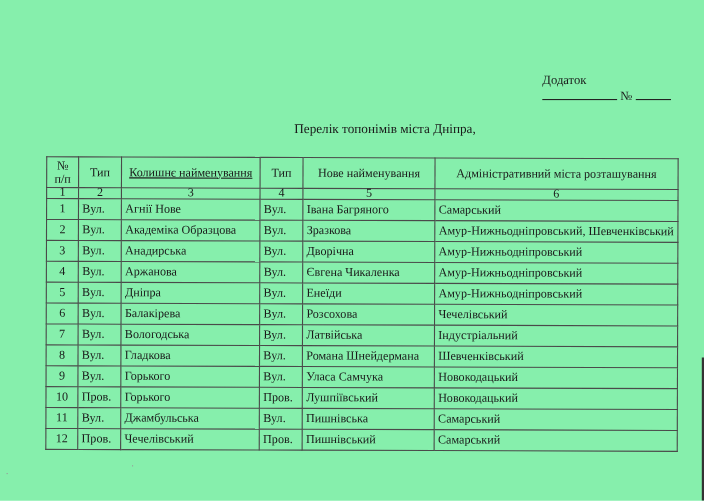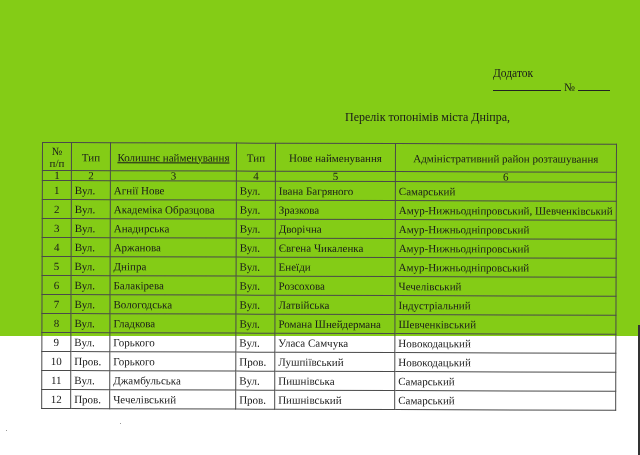--- a/index.html
+++ b/index.html
@@ -1,24 +1,24 @@
 <!DOCTYPE html>
 <html><head>
 <meta charset="utf-8">
 <style>
   html, body { margin: 0; padding: 0; }
   body {
     width: 640px; height: 455px; background: #ffffff; position: relative; overflow: hidden;
     font-family: "Liberation Serif", "DejaVu Serif", serif; color: #1a1a1a;
   }
-  .page { position: absolute; left: 0; top: 0; width: 640px; height: 336px; background: #84cc16; }
+  .page { position: absolute; left: 0; top: 0; width: 640px; height: 455px; background: #86efac; }
   .annex { position: absolute; left: 493px; top: 66px; font-size: 11.5px; line-height: 14px; }
   .annex div { white-space: nowrap; }
   .annex .line { display: inline-block; border-bottom: 1px solid #222; height: 10px; vertical-align: baseline; }
-  .title { position: absolute; left: 190px; width: 320px; top: 110px; text-align: right; font-size: 12px; line-height: 14px; }
+  .title { position: absolute; left: 190px; width: 320px; top: 110px; text-align: center; font-size: 12px; line-height: 14px; }
   table.grid {
     position: absolute; left: 42px; top: 142px; border-collapse: collapse;
     font-size: 11px; line-height: 12px; transform: rotate(0.18deg); transform-origin: left top;
   }
   table.grid td, table.grid th {
     border: 1px solid #4a4a4a; padding: 0 3px; font-weight: normal; vertical-align: middle; white-space: nowrap;
   }
   table.grid th { text-align: center; height: 27px; }
   table.grid tr.nums td { text-align: center; height: 8px; font-size: 11px; line-height: 9px; }
   table.grid tr.row td { height: 18px; }
@@ -50,21 +50,21 @@
     <thead>
       <tr>
         <th class="w1">
           <div>№</div>
           <div>п/п</div>
         </th>
         <th class="w2">Тип</th>
         <th class="w3">Колишнє найменування</th>
         <th class="w4">Тип</th>
         <th class="w5">Нове найменування</th>
-        <th class="w6">Адміністративний район розташування</th>
+        <th class="w6">Адміністративний міста розташування</th>
       </tr>
       <tr class="nums">
         <td>1</td>
         <td>2</td>
         <td>3</td>
         <td>4</td>
         <td>5</td>
         <td>6</td>
       </tr>
     </thead>

